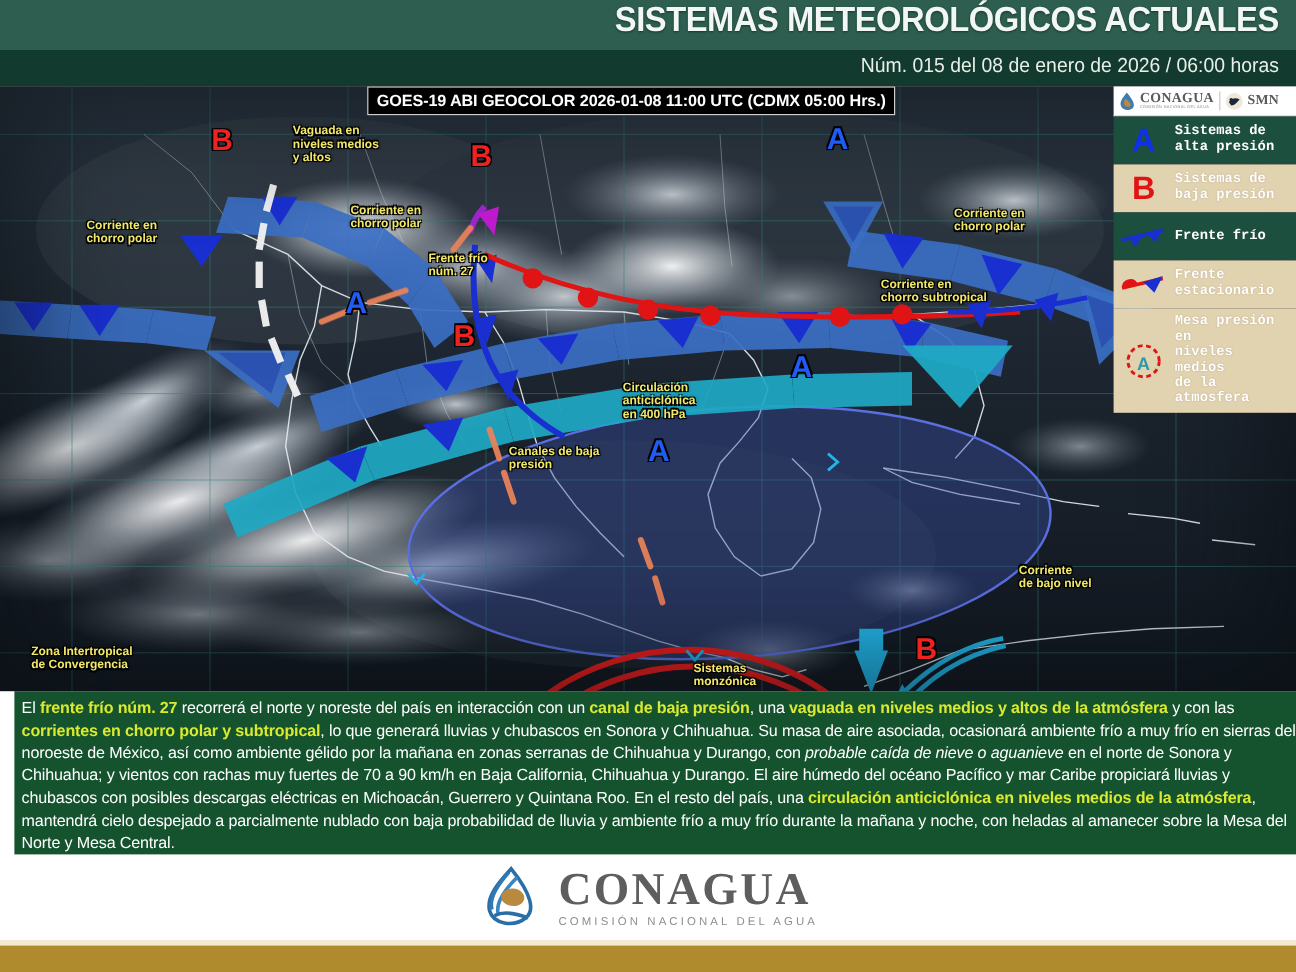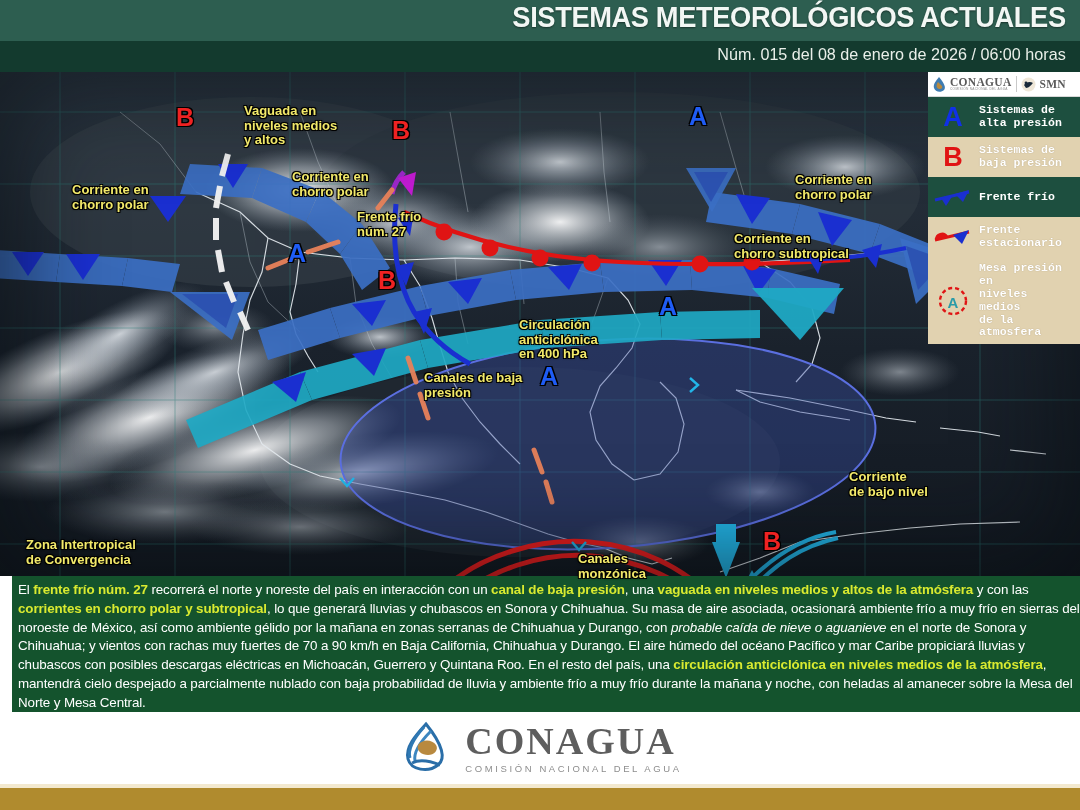--- a/index.html
+++ b/index.html
@@ -20,21 +20,21 @@
   #map{position:absolute;left:0;top:72px;width:1080px;height:504px;overflow:hidden;
        background:#10161c;}
   #map svg{position:absolute;left:0;top:0;}
 
   
   .sat-chip{position:absolute;left:306px;top:72px;z-index:40;background:#000;color:#fff;
     border:1px solid #cfcfcf;font-size:13.5px;font-weight:bold;padding:3px 7px 4px 7px;
     letter-spacing:-0.1px;white-space:nowrap;font-family:"Liberation Sans",sans-serif;}
 
   
-  .mlabel{position:absolute;z-index:35;color:#f2e96a;font-size:13px;font-weight:bold;
+  .mlabel{position:absolute;z-index:35;color:#f2e96a;font-size:10px;font-weight:bold;
     line-height:1.12;text-shadow:-1px -1px 0 #000,1px -1px 0 #000,-1px 1px 0 #000,1px 1px 0 #000,
     0 0 3px #000;white-space:pre-line;}
   .mletter{position:absolute;z-index:36;font-size:25px;font-weight:bold;line-height:1;
     text-shadow:-1.2px -1.2px 0 #000,1.2px -1.2px 0 #000,-1.2px 1.2px 0 #000,1.2px 1.2px 0 #000;}
   .mletter.A{color:#1f5cf5;}
   .mletter.B{color:#ef2222;}
 
   
   #legend{position:absolute;right:0;top:72px;width:152px;z-index:45;}
   .lg-logo{height:25px;background:#ffffff;display:flex;align-items:center;padding:0 4px;gap:4px;
@@ -341,20 +341,21 @@
         <path d="M340,406 l7,8 l7,-8"></path>
         <path d="M572,470 l7,8 l7,-8"></path>
         <path d="M690,306 l8,7 l-8,7"></path>
       </g>
     </svg>
 
     <div style="position:absolute;inset:0;pointer-events:none;
       box-shadow:inset 0 0 90px 24px rgba(8,12,16,.55);"></div>
   </div>
 
+  <div class="sat-chip">GOES-19 ABI GEOCOLOR 2026-01-08 11:00 UTC (CDMX  05:00 Hrs.)</div>
 
   <div id="map-annotations">
       <div class="mlabel" style="left: 72px; top: 183px;">Corriente en
 chorro polar</div>
       <div class="mlabel" style="left: 244px; top: 104px;">Vaguada en
 niveles medios
 y altos</div>
       <div class="mlabel" style="left: 292px; top: 170px;">Corriente en
 chorro polar</div>
       <div class="mlabel" style="left: 357px; top: 210px;">Frente frío
@@ -365,21 +366,21 @@
 chorro subtropical</div>
       <div class="mlabel" style="left: 519px; top: 318px;">Circulación
 anticiclónica
 en 400 hPa</div>
       <div class="mlabel" style="left: 408px; top: 371px; margin-left: 16px;">Canales de baja
 presión</div>
       <div class="mlabel" style="left: 849px; top: 470px;">Corriente
 de bajo nivel</div>
       <div class="mlabel" style="left: 14px; top: 538px; margin-left: 12px;">Zona Intertropical
 de Convergencia</div>
-      <div class="mlabel" style="left: 578px; top: 552px;">Canales
+      <div class="mlabel" style="left: 578px; top: 552px;">Sistemas
 monzónica</div>
       <div class="mletter B" style="left: 176px; top: 105px;">B</div>
       <div class="mletter B" style="left: 392px; top: 118px;">B</div>
       <div class="mletter A" style="left: 689px; top: 104px;">A</div>
       <div class="mletter A" style="left: 288px; top: 241px;">A</div>
       <div class="mletter B" style="left: 378px; top: 268px;">B</div>
       <div class="mletter A" style="left: 659px; top: 294px;">A</div>
       <div class="mletter A" style="left: 540px; top: 364px;">A</div>
       <div class="mletter B" style="left: 763px; top: 529px;">B</div>
     </div>

